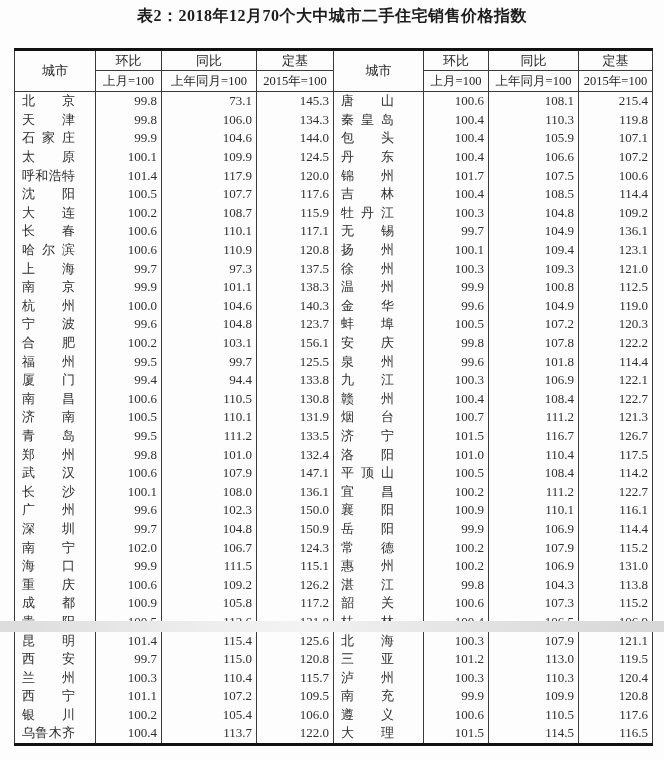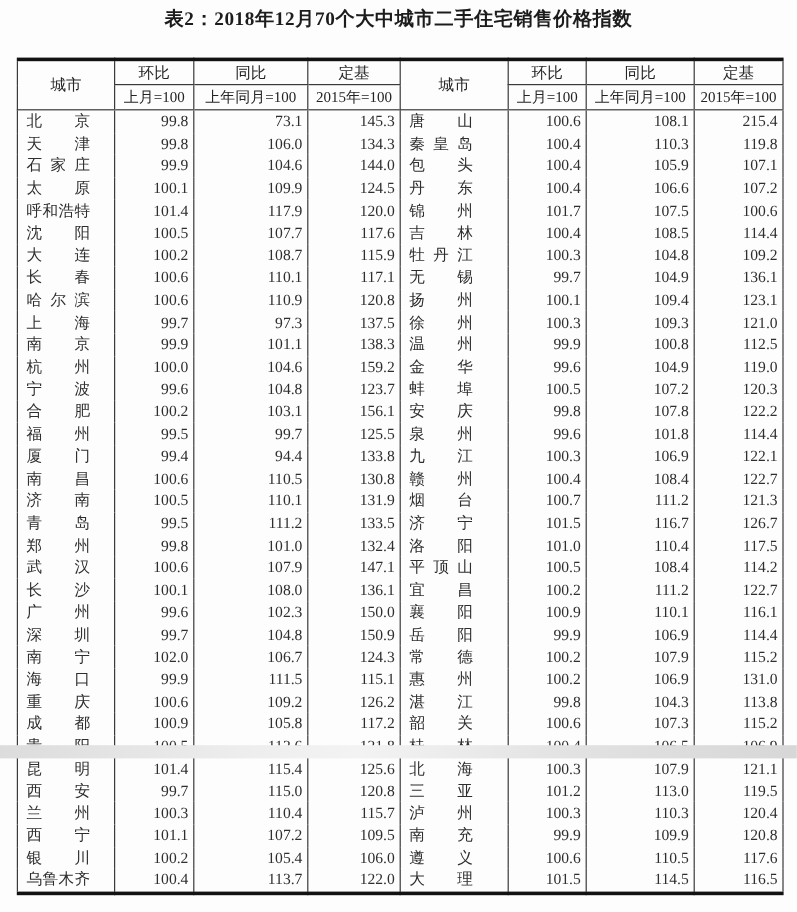--- a/index.html
+++ b/index.html
@@ -205,21 +205,21 @@
           <td class="num">138.3</td>
           <td class="city"><span class="cname">温州</span></td>
           <td class="num">99.9</td>
           <td class="num">100.8</td>
           <td class="num">112.5</td>
         </tr>
         <tr>
           <td class="city"><span class="cname">杭州</span></td>
           <td class="num">100.0</td>
           <td class="num">104.6</td>
-          <td class="num">159.2</td>
+          <td class="num">140.3</td>
           <td class="city"><span class="cname">金华</span></td>
           <td class="num">99.6</td>
           <td class="num">104.9</td>
           <td class="num">119.0</td>
         </tr>
         <tr>
           <td class="city"><span class="cname">宁波</span></td>
           <td class="num">99.6</td>
           <td class="num">104.8</td>
           <td class="num">123.7</td>

